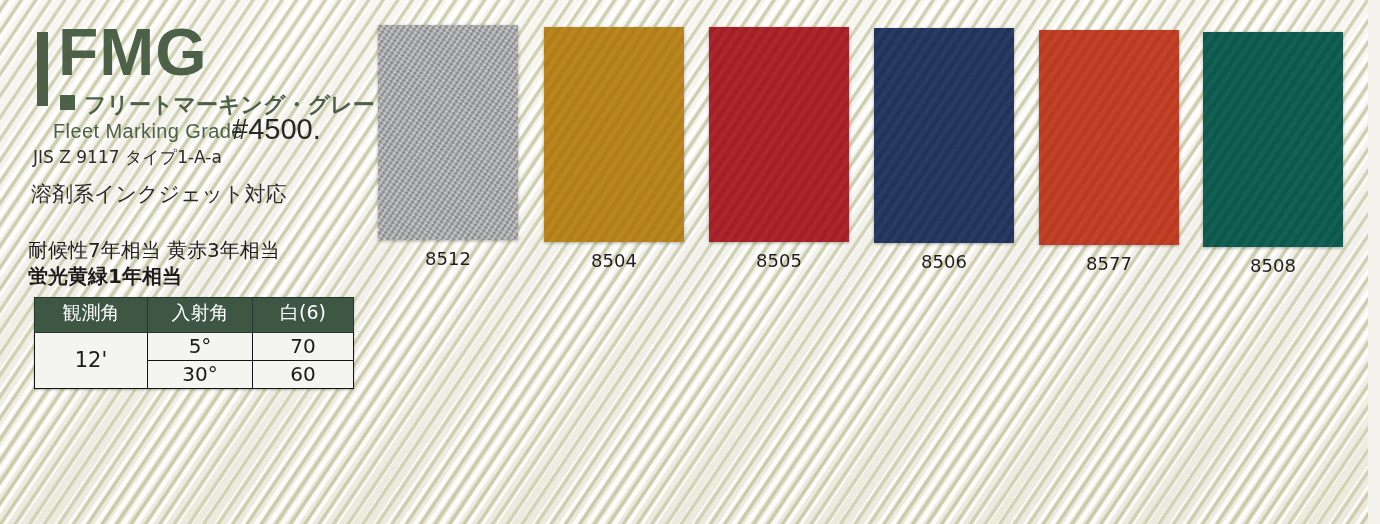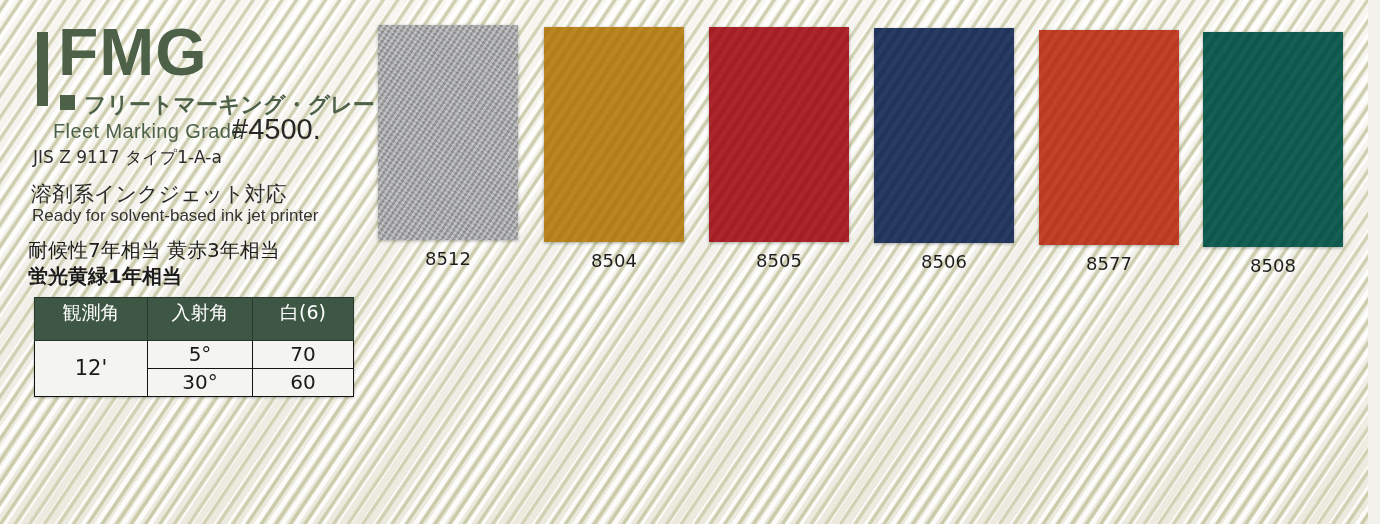--- a/index.html
+++ b/index.html
@@ -173,21 +173,21 @@
   #spec-table td {
     border: 1.5px solid #131313;
     text-align: center;
     font-family: "DejaVu Sans", sans-serif;
   }
   #spec-table th {
     background: #3d5744;
     color: #ffffff;
     font-size: 19px;
     font-weight: normal;
-    padding: 2px 0 14px 0;
+    padding: 2px 0 6px 0;
     border-color: #26382b;
   }
   #spec-table td {
     background: #f4f4f1;
     color: #1a1a1a;
     font-size: 20px;
     padding: 1px 0 2px 0;
   }
   .col-obs { width: 112px; }
   .col-inc { width: 104px; }
@@ -263,21 +263,20 @@
       <div id="logo-word">FMG</div>
       <div id="logo-bullet"></div>
       <div id="logo-kana">フリートマーキング・グレード</div>
       <div id="logo-en">Fleet Marking Grade</div>
       <div id="logo-code">#4500.</div>
     </div>
 
     <div id="jis-line">JIS Z 9117 タイプ1-A-a</div>
 
     <div id="solvent-jp">溶剤系インクジェット対応</div>
-    <div id="solvent-en">Ready for solvent-based ink jet printer</div>
 
     <div id="durability-1">耐候性7年相当  黄赤3年相当</div>
     <div id="durability-2">蛍光黄緑1年相当</div>
 
     <table id="spec-table">
       <thead>
         <tr>
           <th class="col-obs">観測角</th>
           <th class="col-inc">入射角</th>
           <th class="col-white">白(6)</th>

